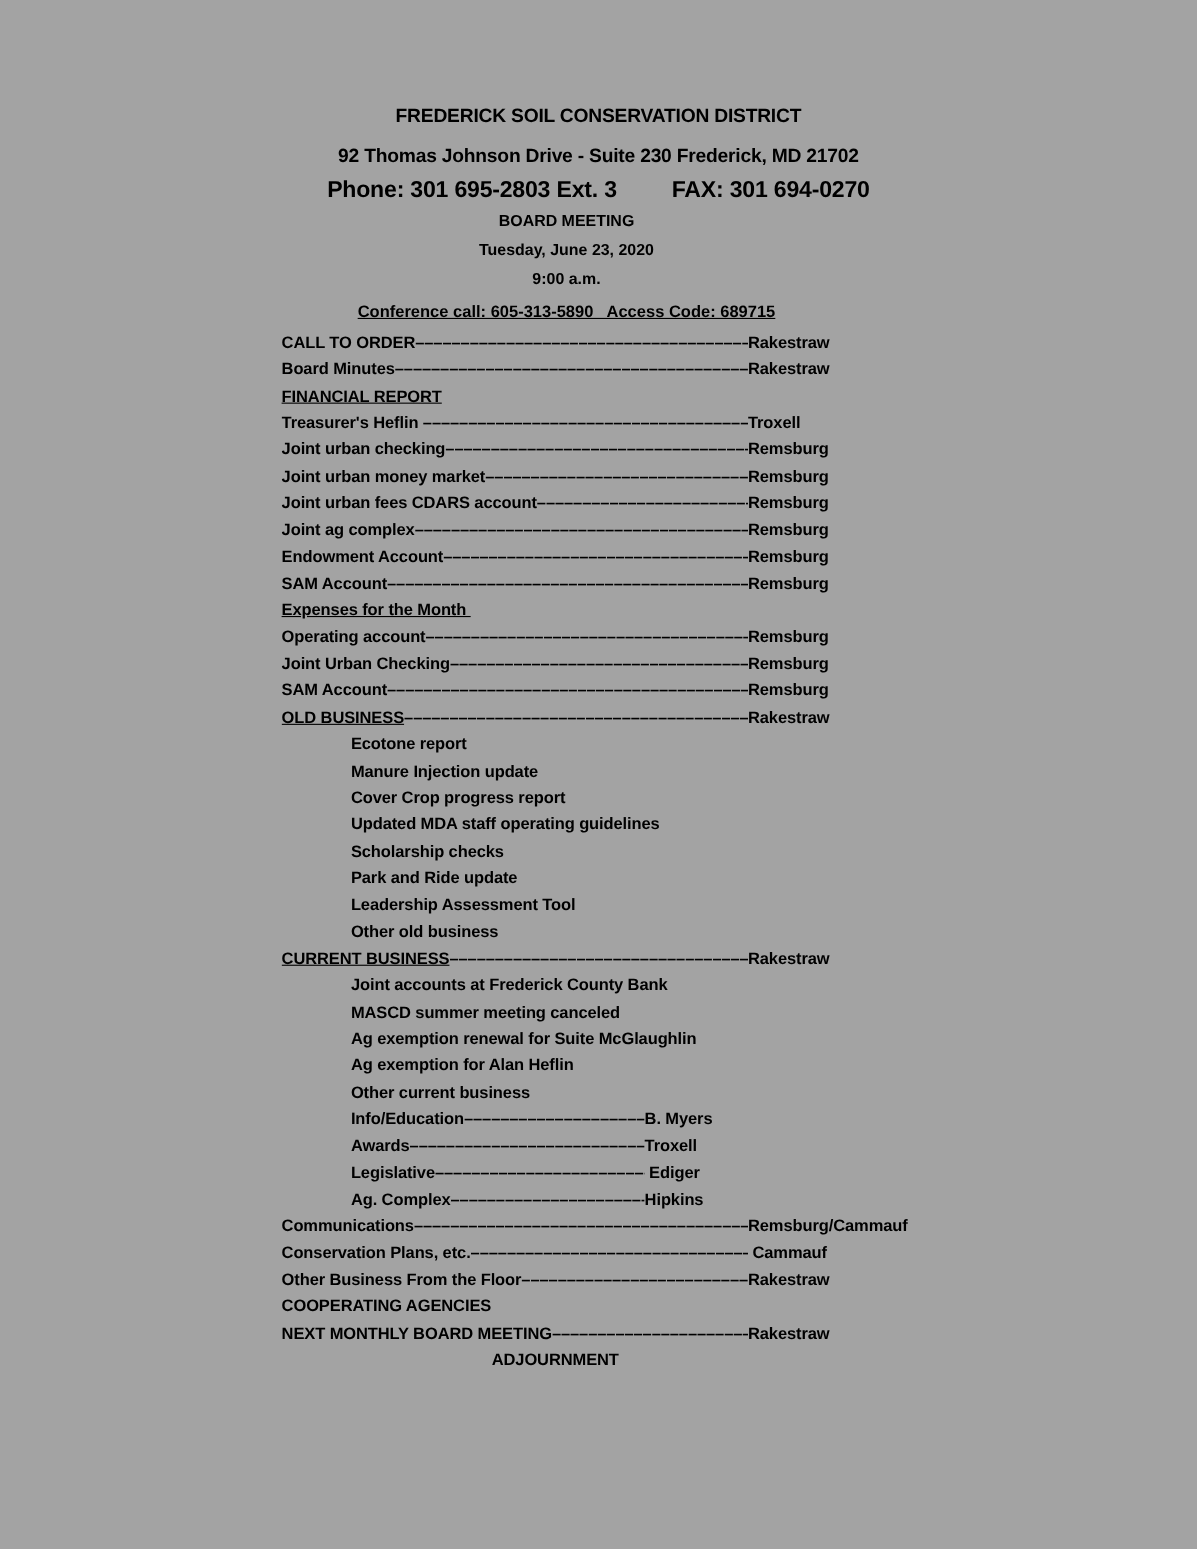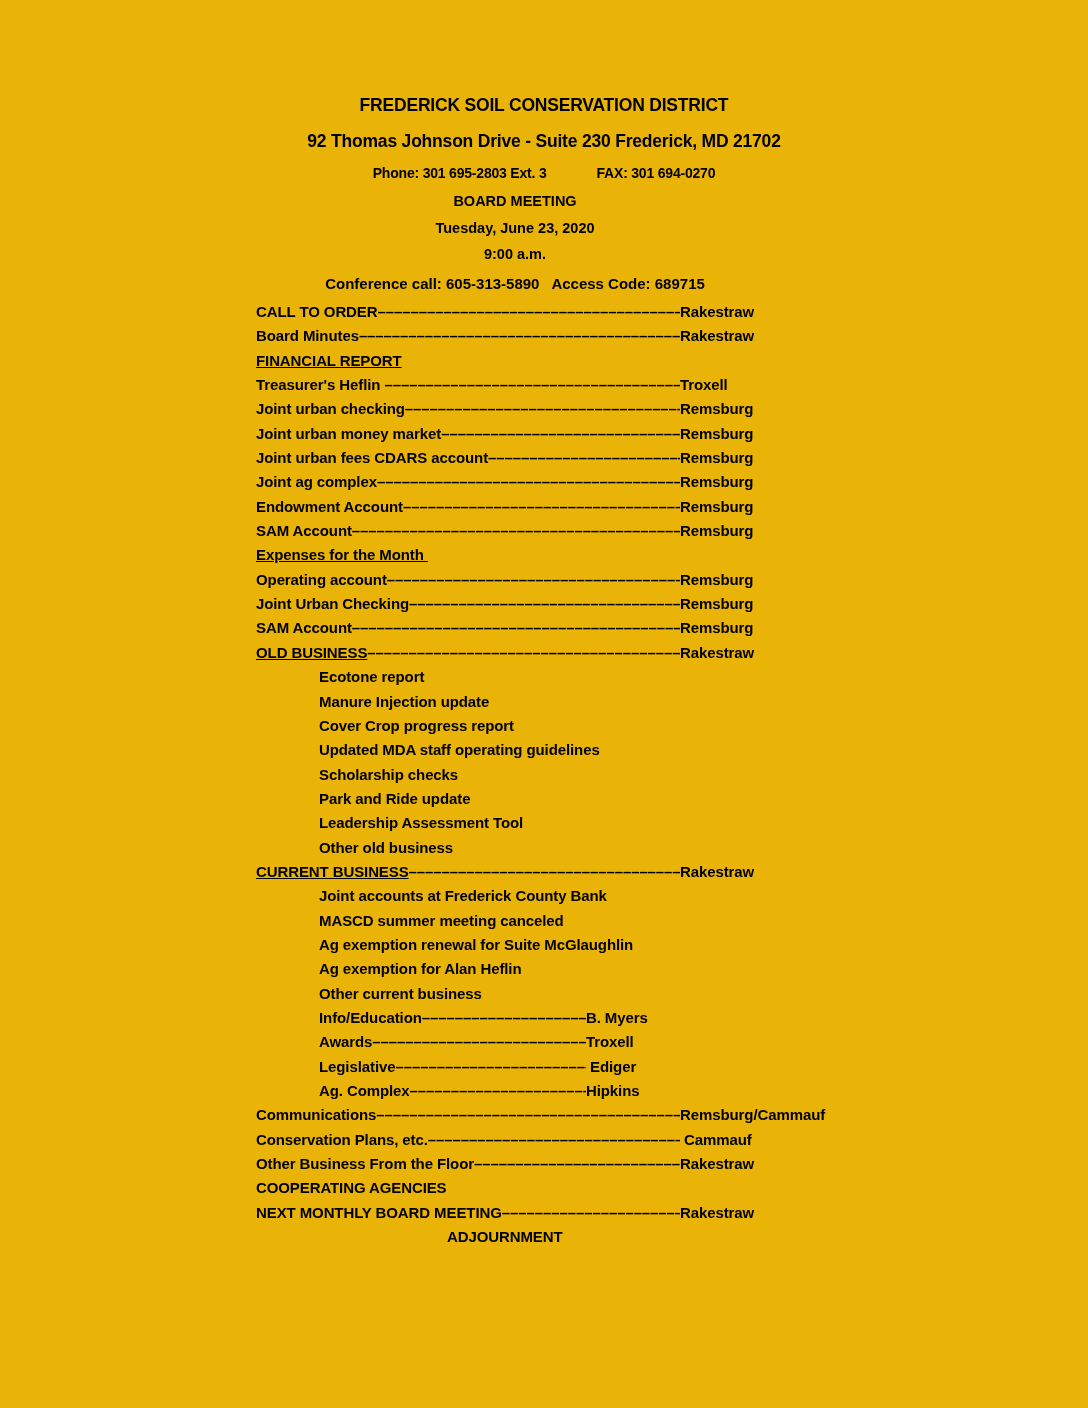--- a/index.html
+++ b/index.html
@@ -1,31 +1,31 @@
 <!DOCTYPE html>
 <html><head>
 <meta charset="utf-8">
 <style>
   html,body{margin:0;padding:0;background:#e8e8e8;}
   .page{
-    width:1088px;height:1408px;background:#eab308;margin:0 auto;
+    width:1088px;height:1408px;background:#a3a3a3;margin:0 auto;
     font-family:"Liberation Sans",sans-serif;font-weight:700;color:#000;
     overflow:hidden;box-sizing:border-box;
   }
   .header{padding-top:95px;text-align:center;}
   .h-line{display:block;white-space:pre;}
   .h-org{font-size:17.5px;line-height:20px;margin-bottom:16px;letter-spacing:-0.2px;}
   .h-addr{font-size:17.5px;line-height:20px;margin-bottom:12px;letter-spacing:-0.2px;}
-  .h-phone{font-size:14px;line-height:20px;margin-bottom:9px;letter-spacing:-0.2px;}
+  .h-phone{font-size:21px;line-height:20px;margin-bottom:9px;letter-spacing:-0.2px;}
   .phone-gap{display:inline-block;width:50px;}
   .shift{margin-right:58px;}
   .h-type{font-size:14.5px;line-height:18px;margin-bottom:9px;}
   .h-date{font-size:14.5px;line-height:18px;margin-bottom:8px;}
   .h-time{font-size:14.5px;line-height:18px;margin-bottom:11px;}
-  .h-conf{font-size:15px;line-height:19px;margin-bottom:7px;}
+  .h-conf{font-size:15px;line-height:19px;margin-bottom:7px;text-decoration:underline;}
   .agenda{margin-left:256px;font-size:15px;letter-spacing:-0.1px;}
   .row{display:flex;height:24.35px;line-height:24.35px;white-space:pre;align-items:baseline;}
   .row.indent{margin-left:63px;}
   .lead{display:flex;width:424px;overflow:hidden;flex:none;}
   .row.indent .lead{width:267px;}
   .label{flex:none;}
   .underline{text-decoration:underline;}
   .leader{flex:1 1 auto;overflow:hidden;white-space:nowrap;}
   .assignee{flex:none;}
   .center-row{display:block;padding-left:191px;}

